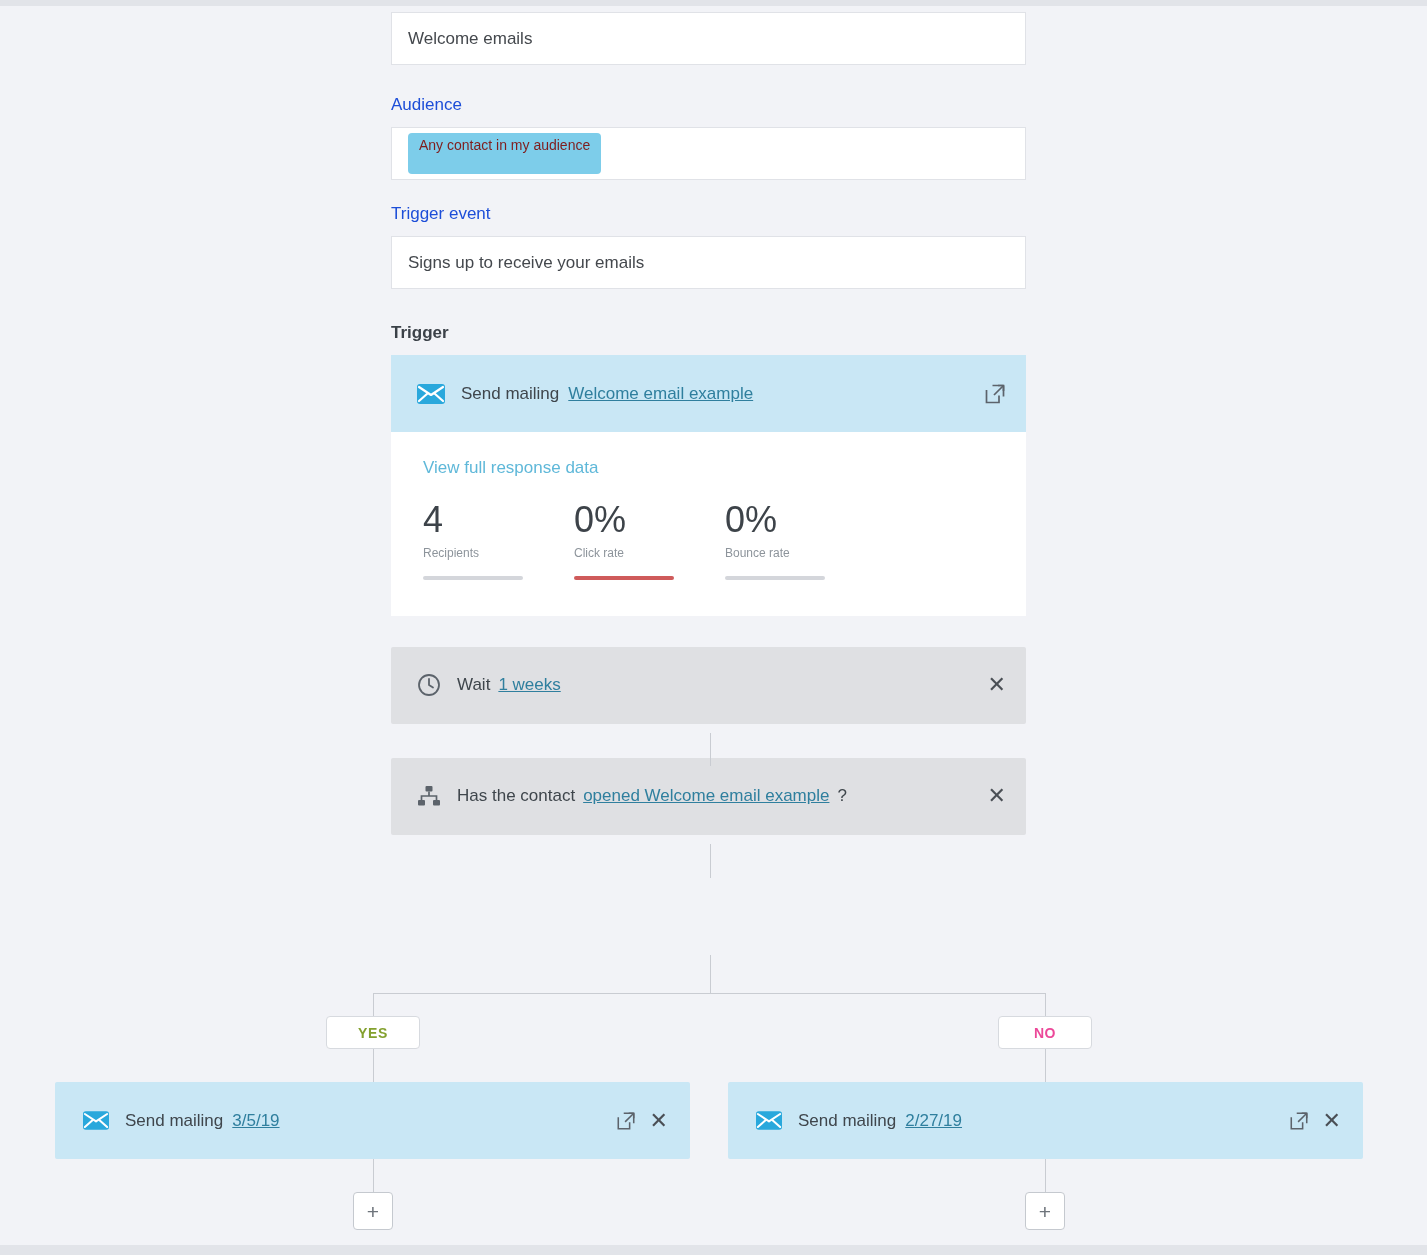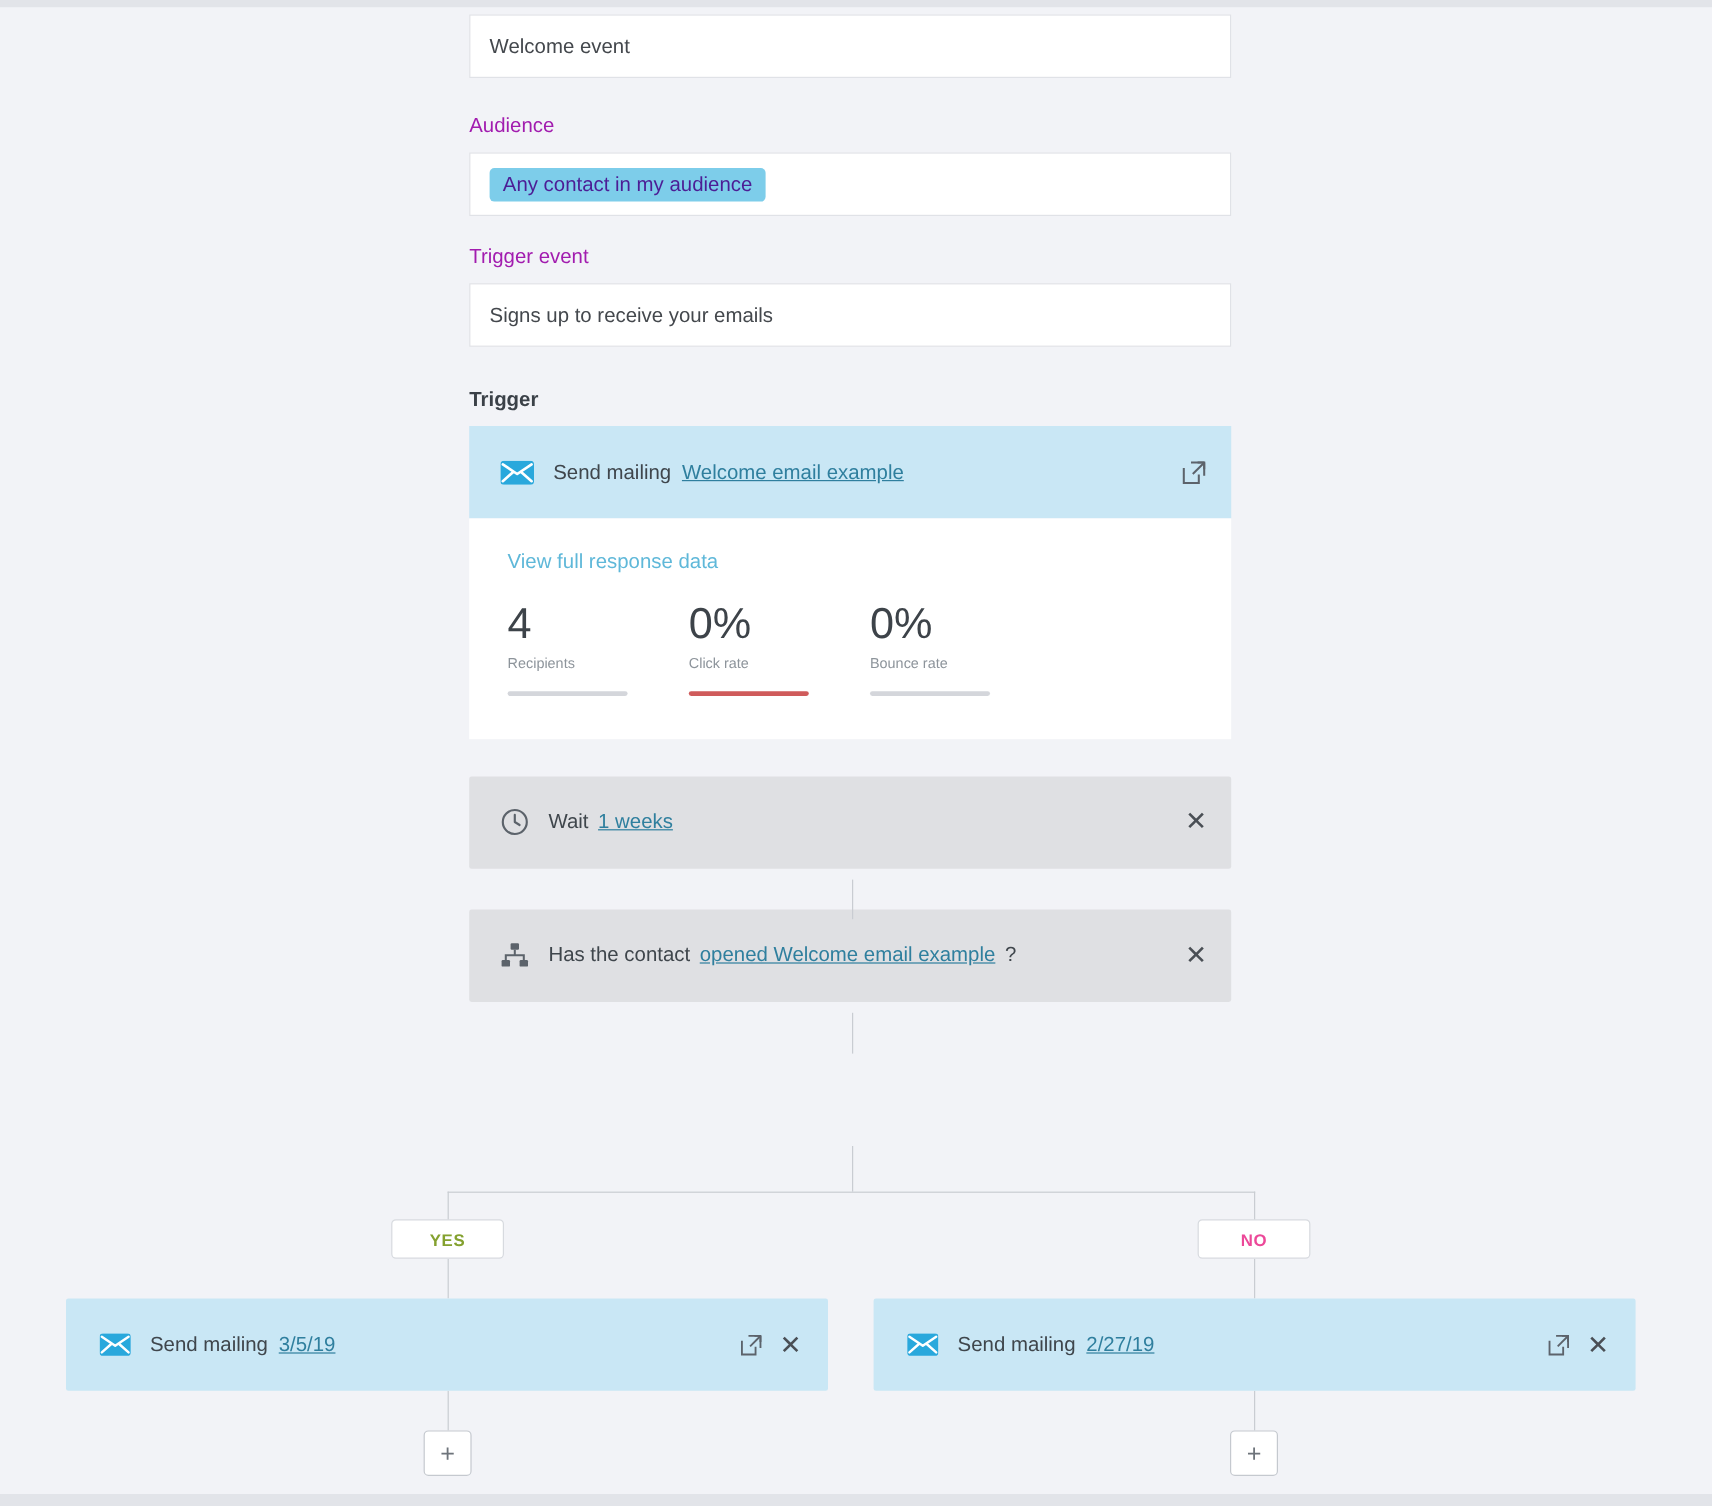--- a/index.html
+++ b/index.html
@@ -37,38 +37,38 @@
 
   
   .field-label {
     font-size: 17px;
     font-weight: bold;
     color: #3b4148;
     margin-bottom: 12px;
   }
   .field-label.muted {
     font-weight: normal;
-    color: #a21caf;
+    color: #1d4ed8;
   }
   .field-box {
     background: #ffffff;
     border: 1px solid #e0e2e7;
     height: 53px;
     display: flex;
     align-items: center;
     padding: 0 16px;
     font-size: 17px;
     color: #44484d;
   }
   .chip {
     background: #7dcdea;
-    color: #4c1d95;
-    font-size: 17px;
+    color: #7f1d1d;
+    font-size: 14px;
     border-radius: 4px;
-    padding: 5px 11px 6px 11px;
+    padding: 5px 11px 22px 11px;
     line-height: 1;
     white-space: nowrap;
   }
 
   .spacer-24 { height: 24px; }
   .spacer-30 { height: 30px; }
 
   
   .wf-title {
     font-size: 17px;
@@ -248,21 +248,21 @@
 </head>
 <body>
 
 <div class="top-strip"></div>
 <div class="bottom-strip"></div>
 
 <div class="form-col">
 
   <div style="height:12px"></div>
   <div class="field-box">
-    <span>Welcome event</span>
+    <span>Welcome emails</span>
   </div>
 
   <div class="spacer-30"></div>
 
   <div class="field-label muted">Audience</div>
   <div class="field-box">
     <span class="chip">Any contact in my audience</span>
   </div>
 
   <div class="spacer-24"></div>

